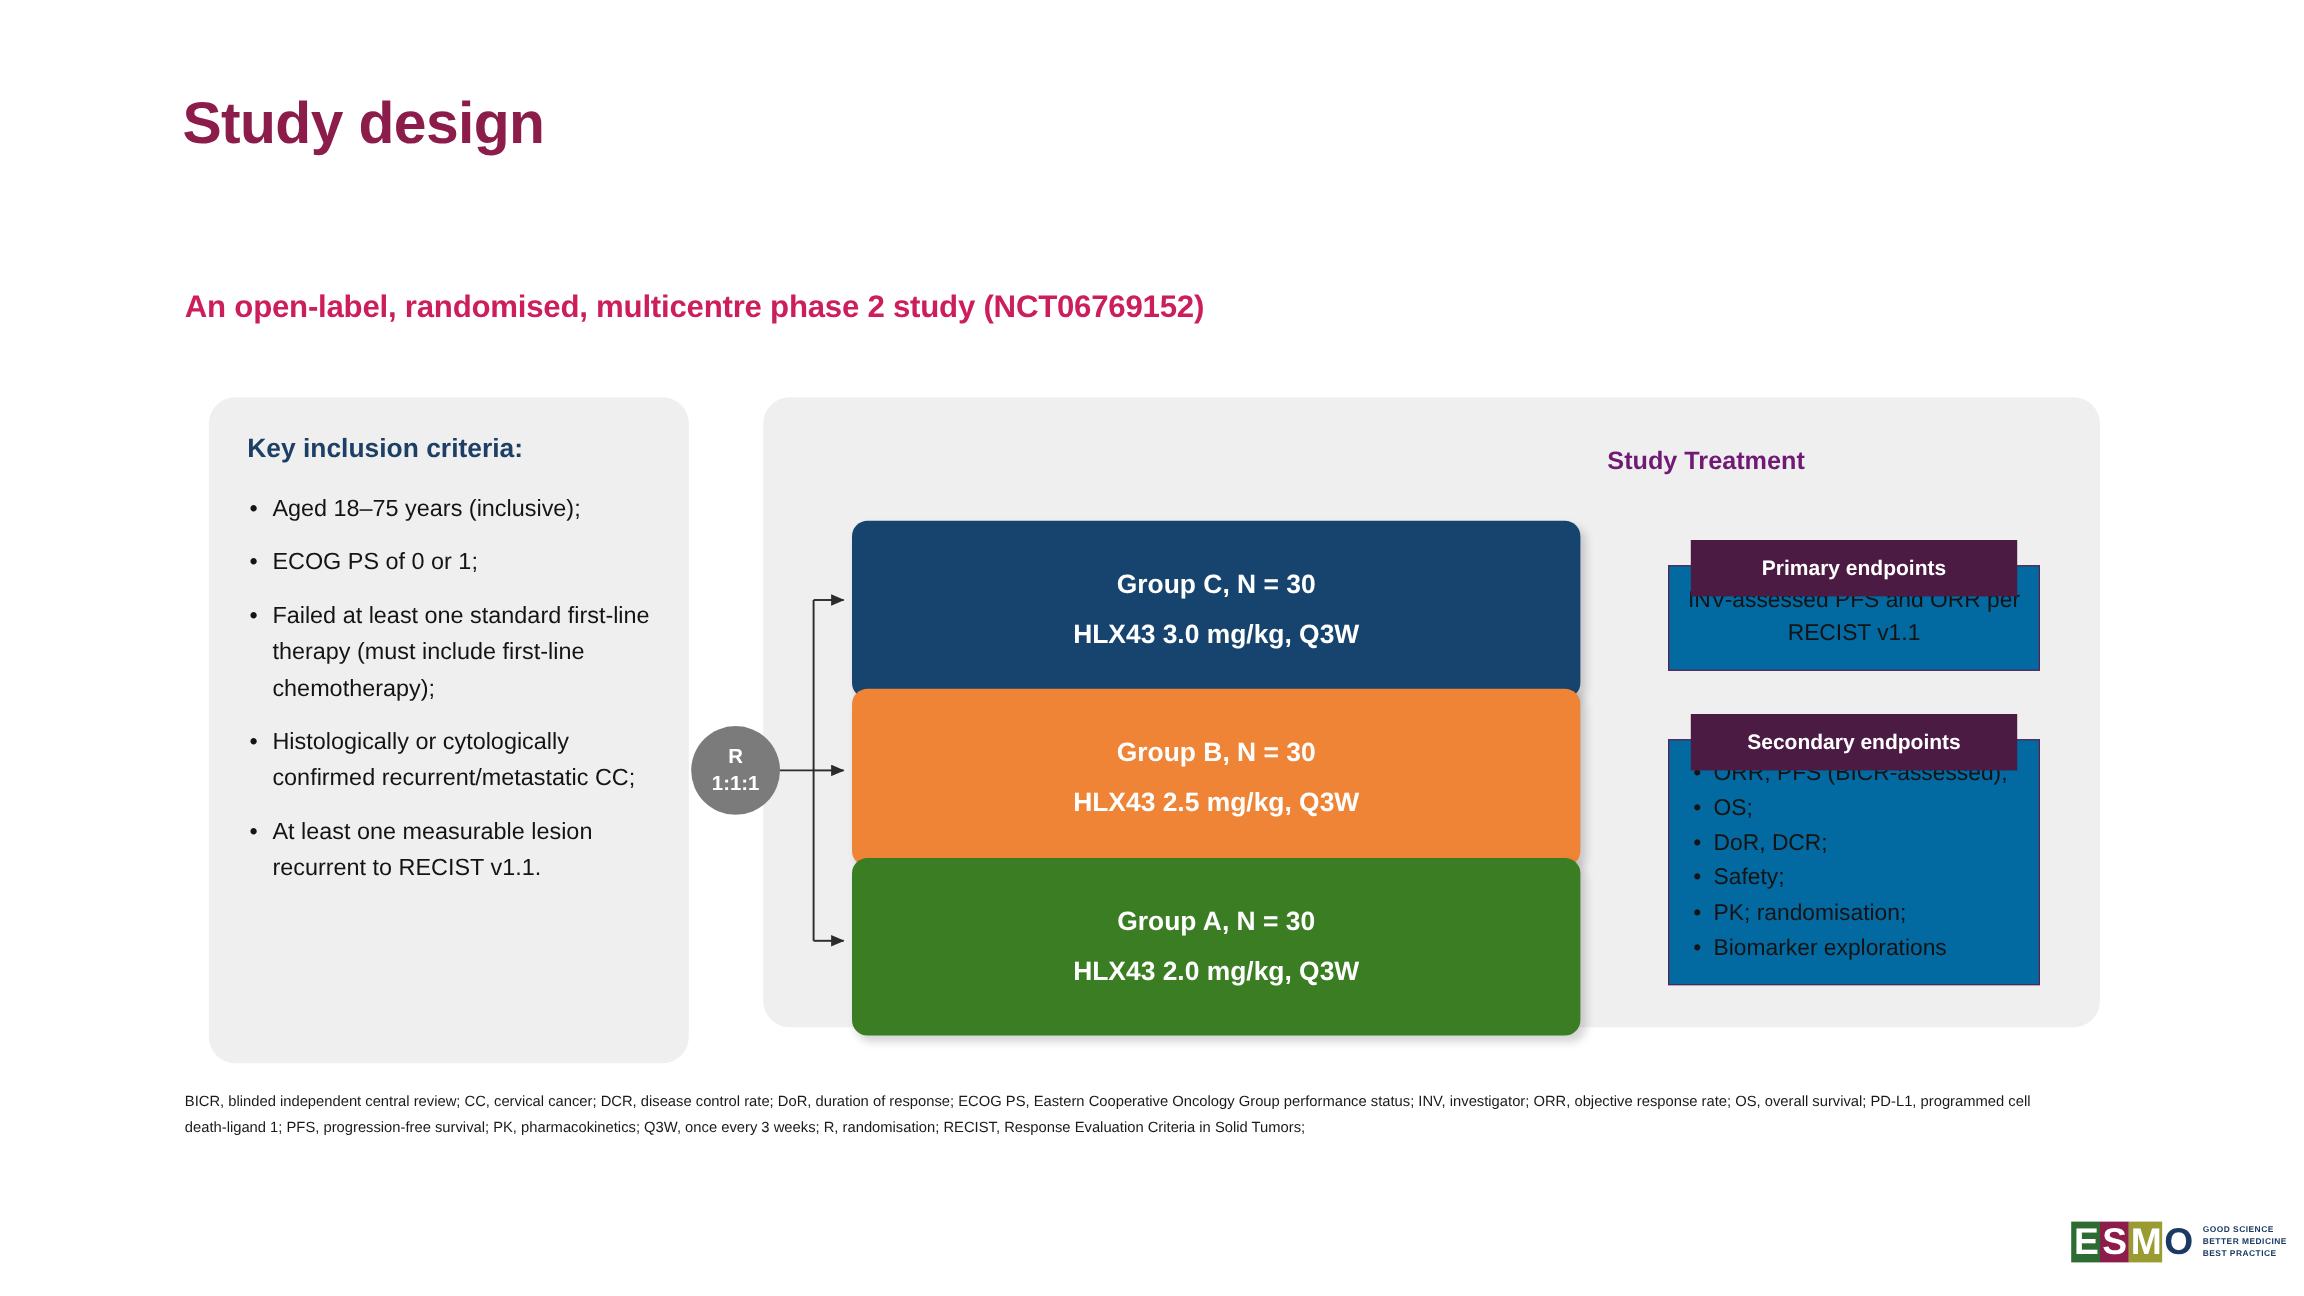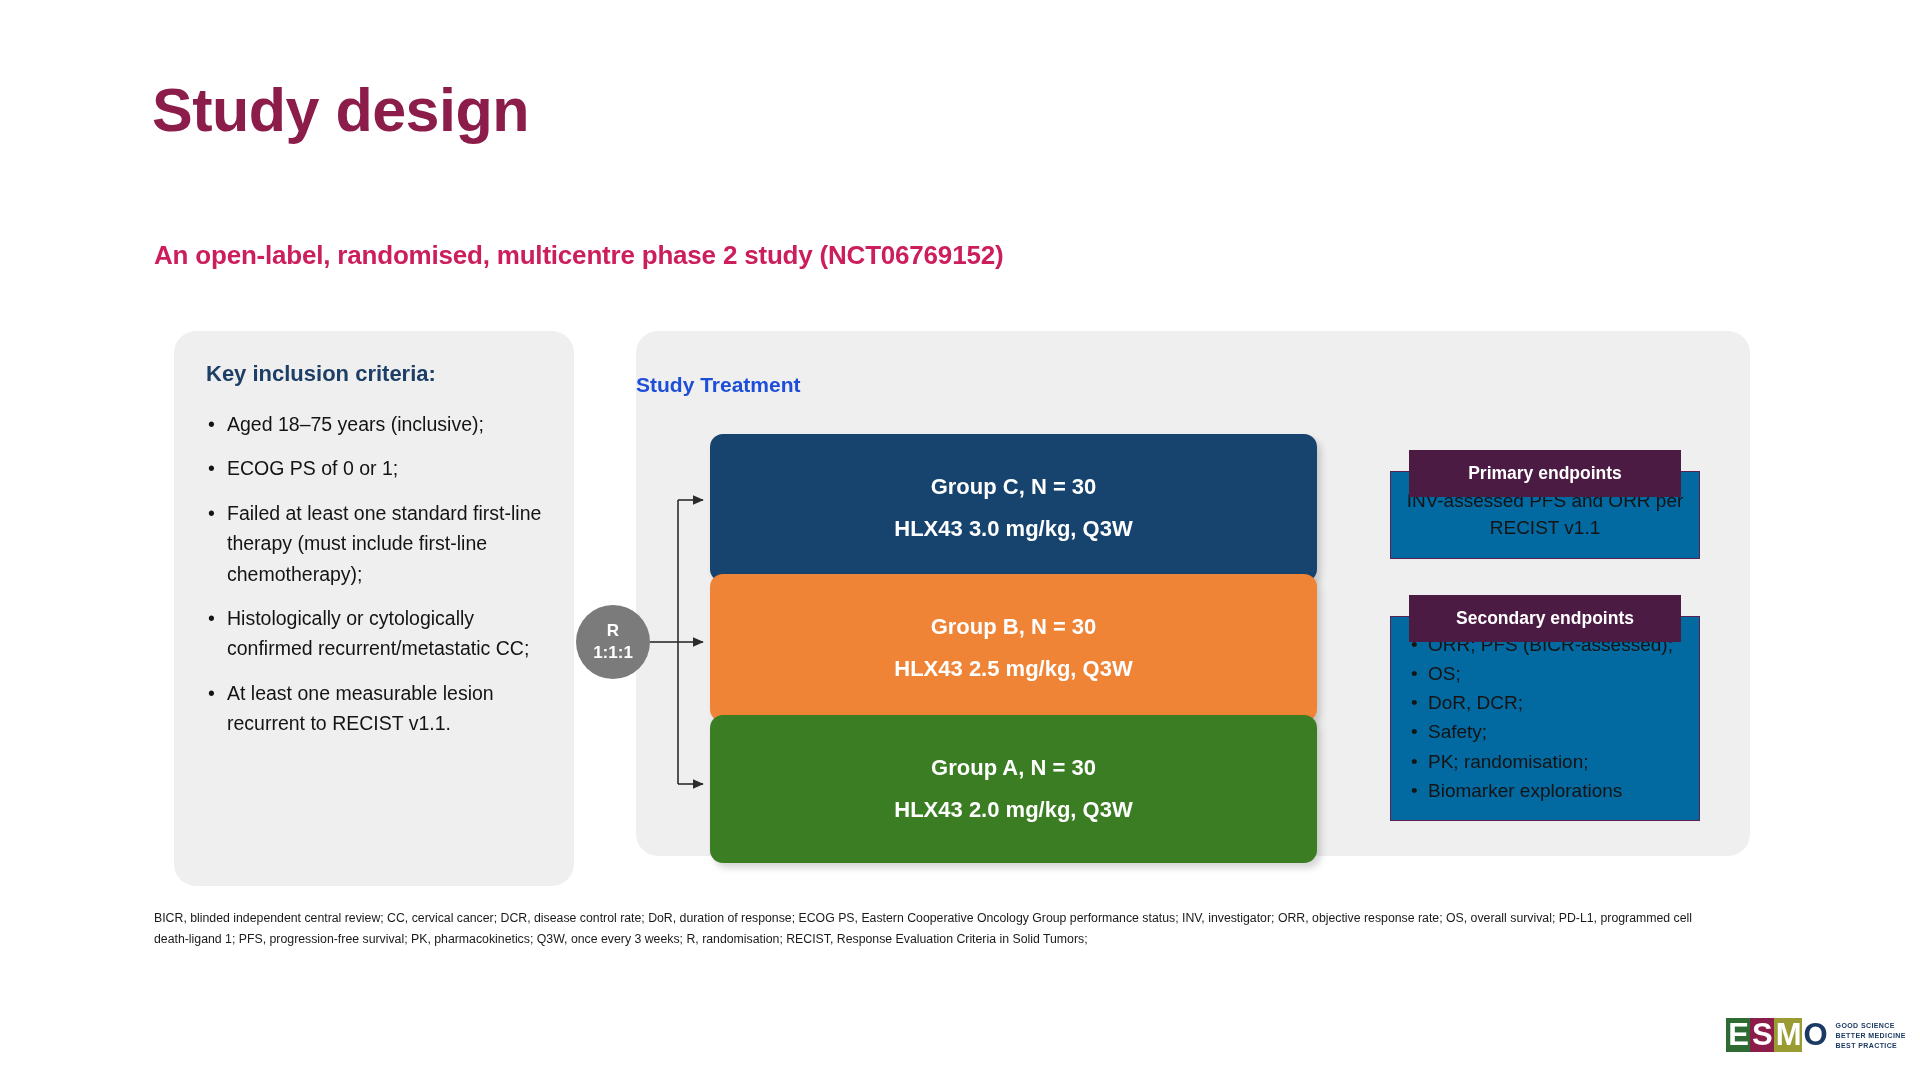--- a/index.html
+++ b/index.html
@@ -14,21 +14,21 @@
     overflow: hidden;
     font-family: "Liberation Sans", sans-serif;
     color: #1a1a1a;
   }
 
   
   #page-title {
     position: absolute;
     left: 152px;
     top: 78px;
-    font-size: 61px;
+    font-size: 49px;
     font-weight: bold;
     color: #8c1d4a;
     letter-spacing: -0.5px;
     line-height: 1.05;
   }
   #page-subtitle {
     position: absolute;
     left: 154px;
     top: 240px;
     font-size: 26px;
@@ -83,27 +83,27 @@
     position: absolute;
     left: 636px;
     top: 331px;
     width: 1114px;
     height: 525px;
     background: #efefef;
     border-radius: 22px;
   }
   #treatment-heading {
     position: absolute;
-    left: 0;
+    left: 16px;
     top: 42px;
     width: 852px;
-    text-align: left;
+    text-align: right;
     font-size: 21px;
     font-weight: bold;
-    color: #1d4ed8;
+    color: #701a75;
   }
 
   
   #rand-circle {
     position: absolute;
     left: 576px;
     top: 605px;
     width: 74px;
     height: 74px;
     border-radius: 50%;

